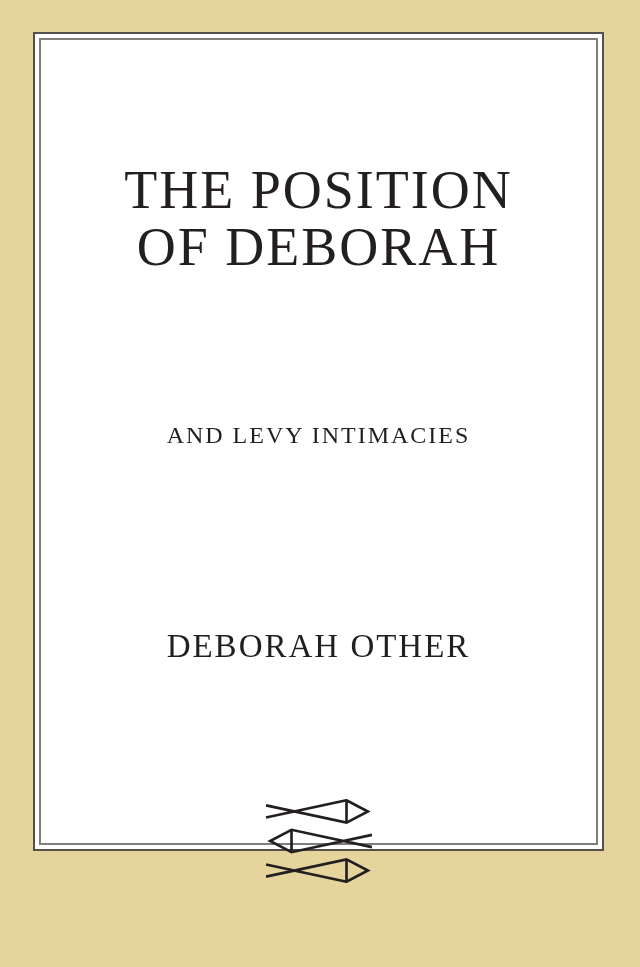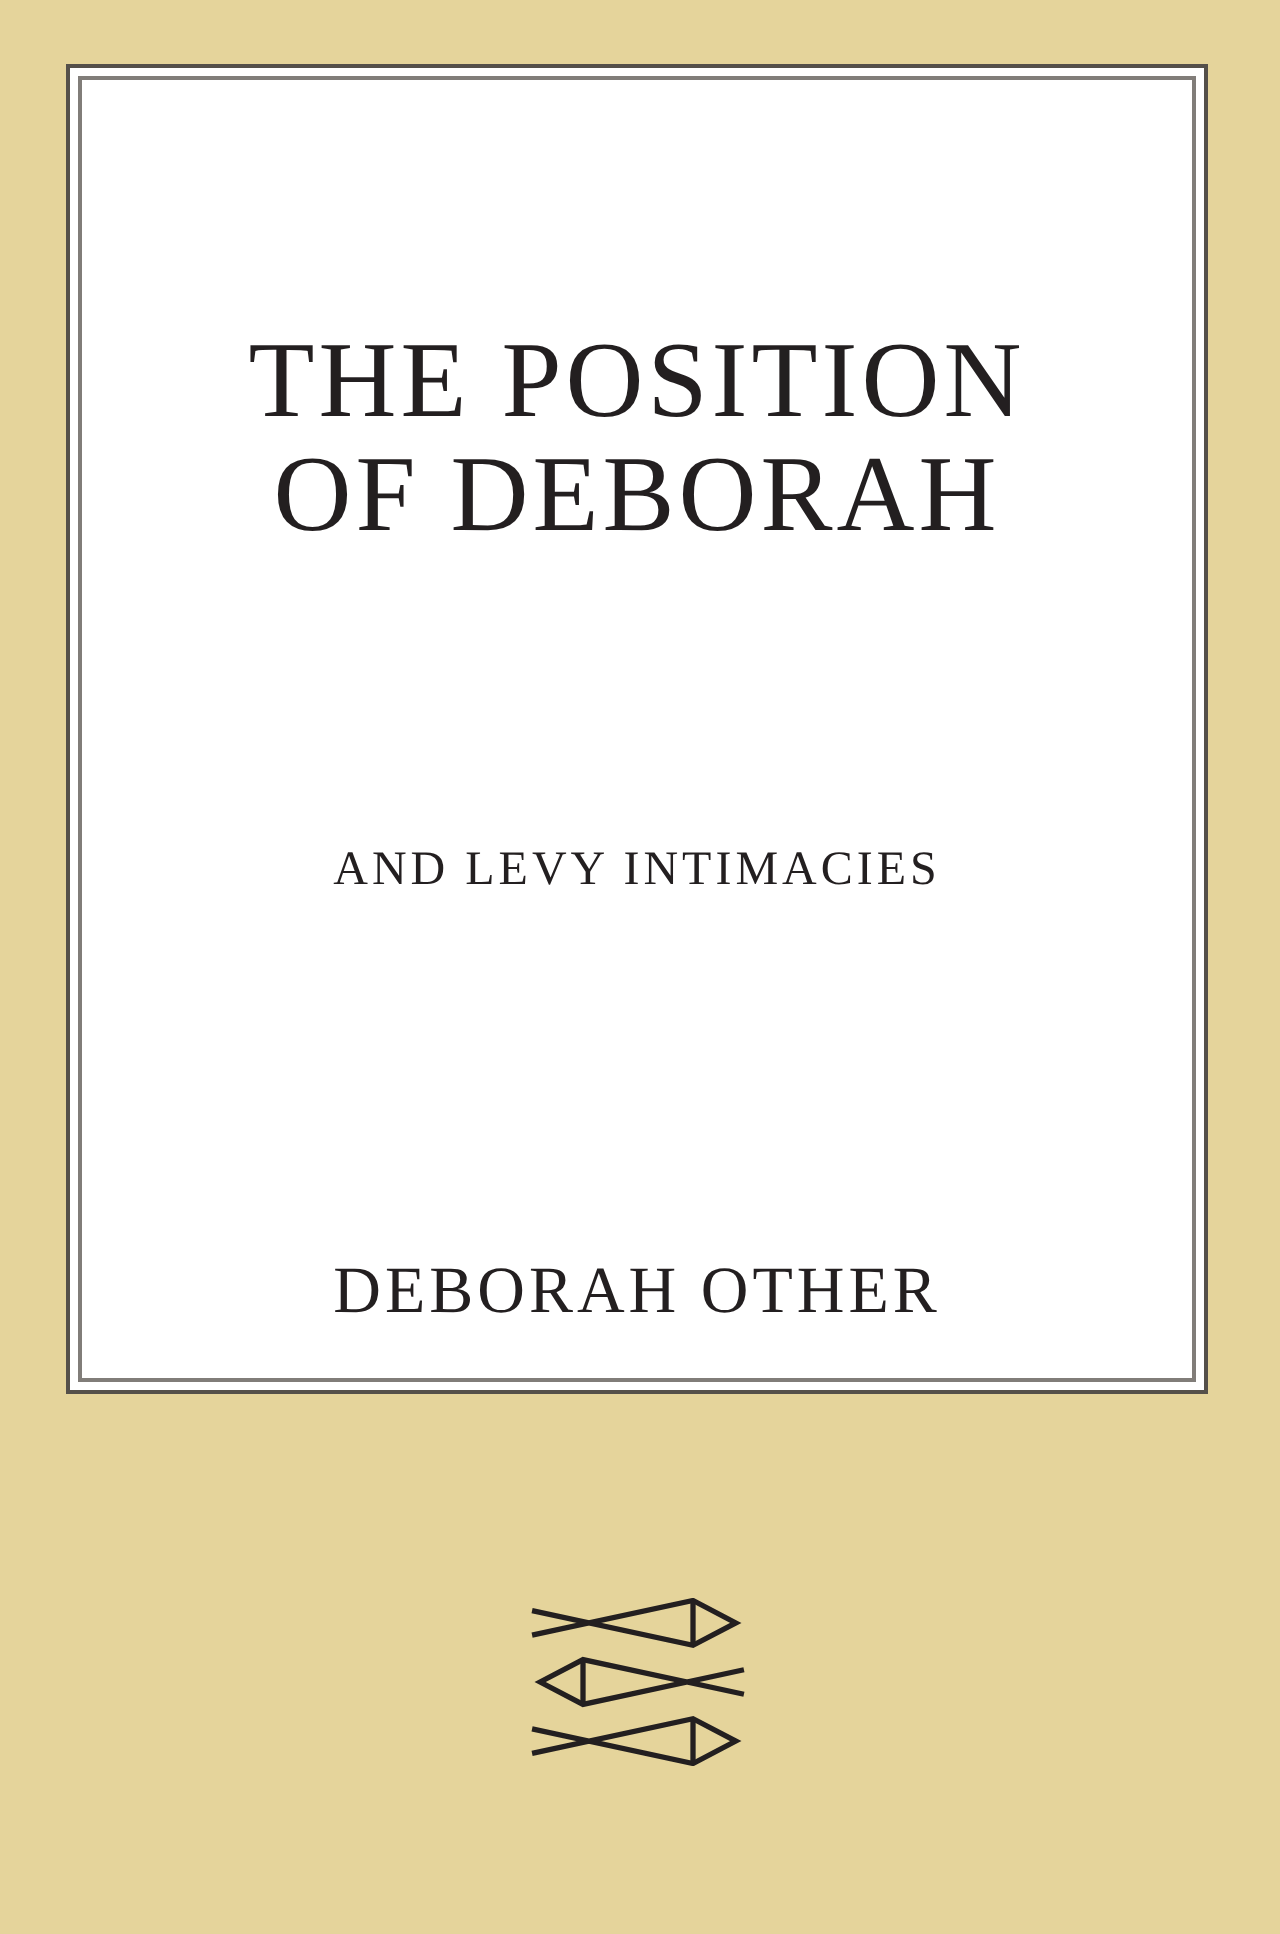--- a/index.html
+++ b/index.html
@@ -19,21 +19,21 @@
     background: var(--backdrop);
     position: relative;
     font-family: "Liberation Serif", "DejaVu Serif", serif;
     color: var(--text);
   }
   .page {
     position: absolute;
     left: 33px;
     top: 32px;
     width: 571px;
-    height: 665px;
+    height: 819px;
     background: var(--page);
     border: 2px solid var(--outer-rule);
   }
   .inner-frame {
     position: absolute;
     inset: 4px;
     border: 2px solid var(--inner-rule);
     pointer-events: none;
   }
   .title {

